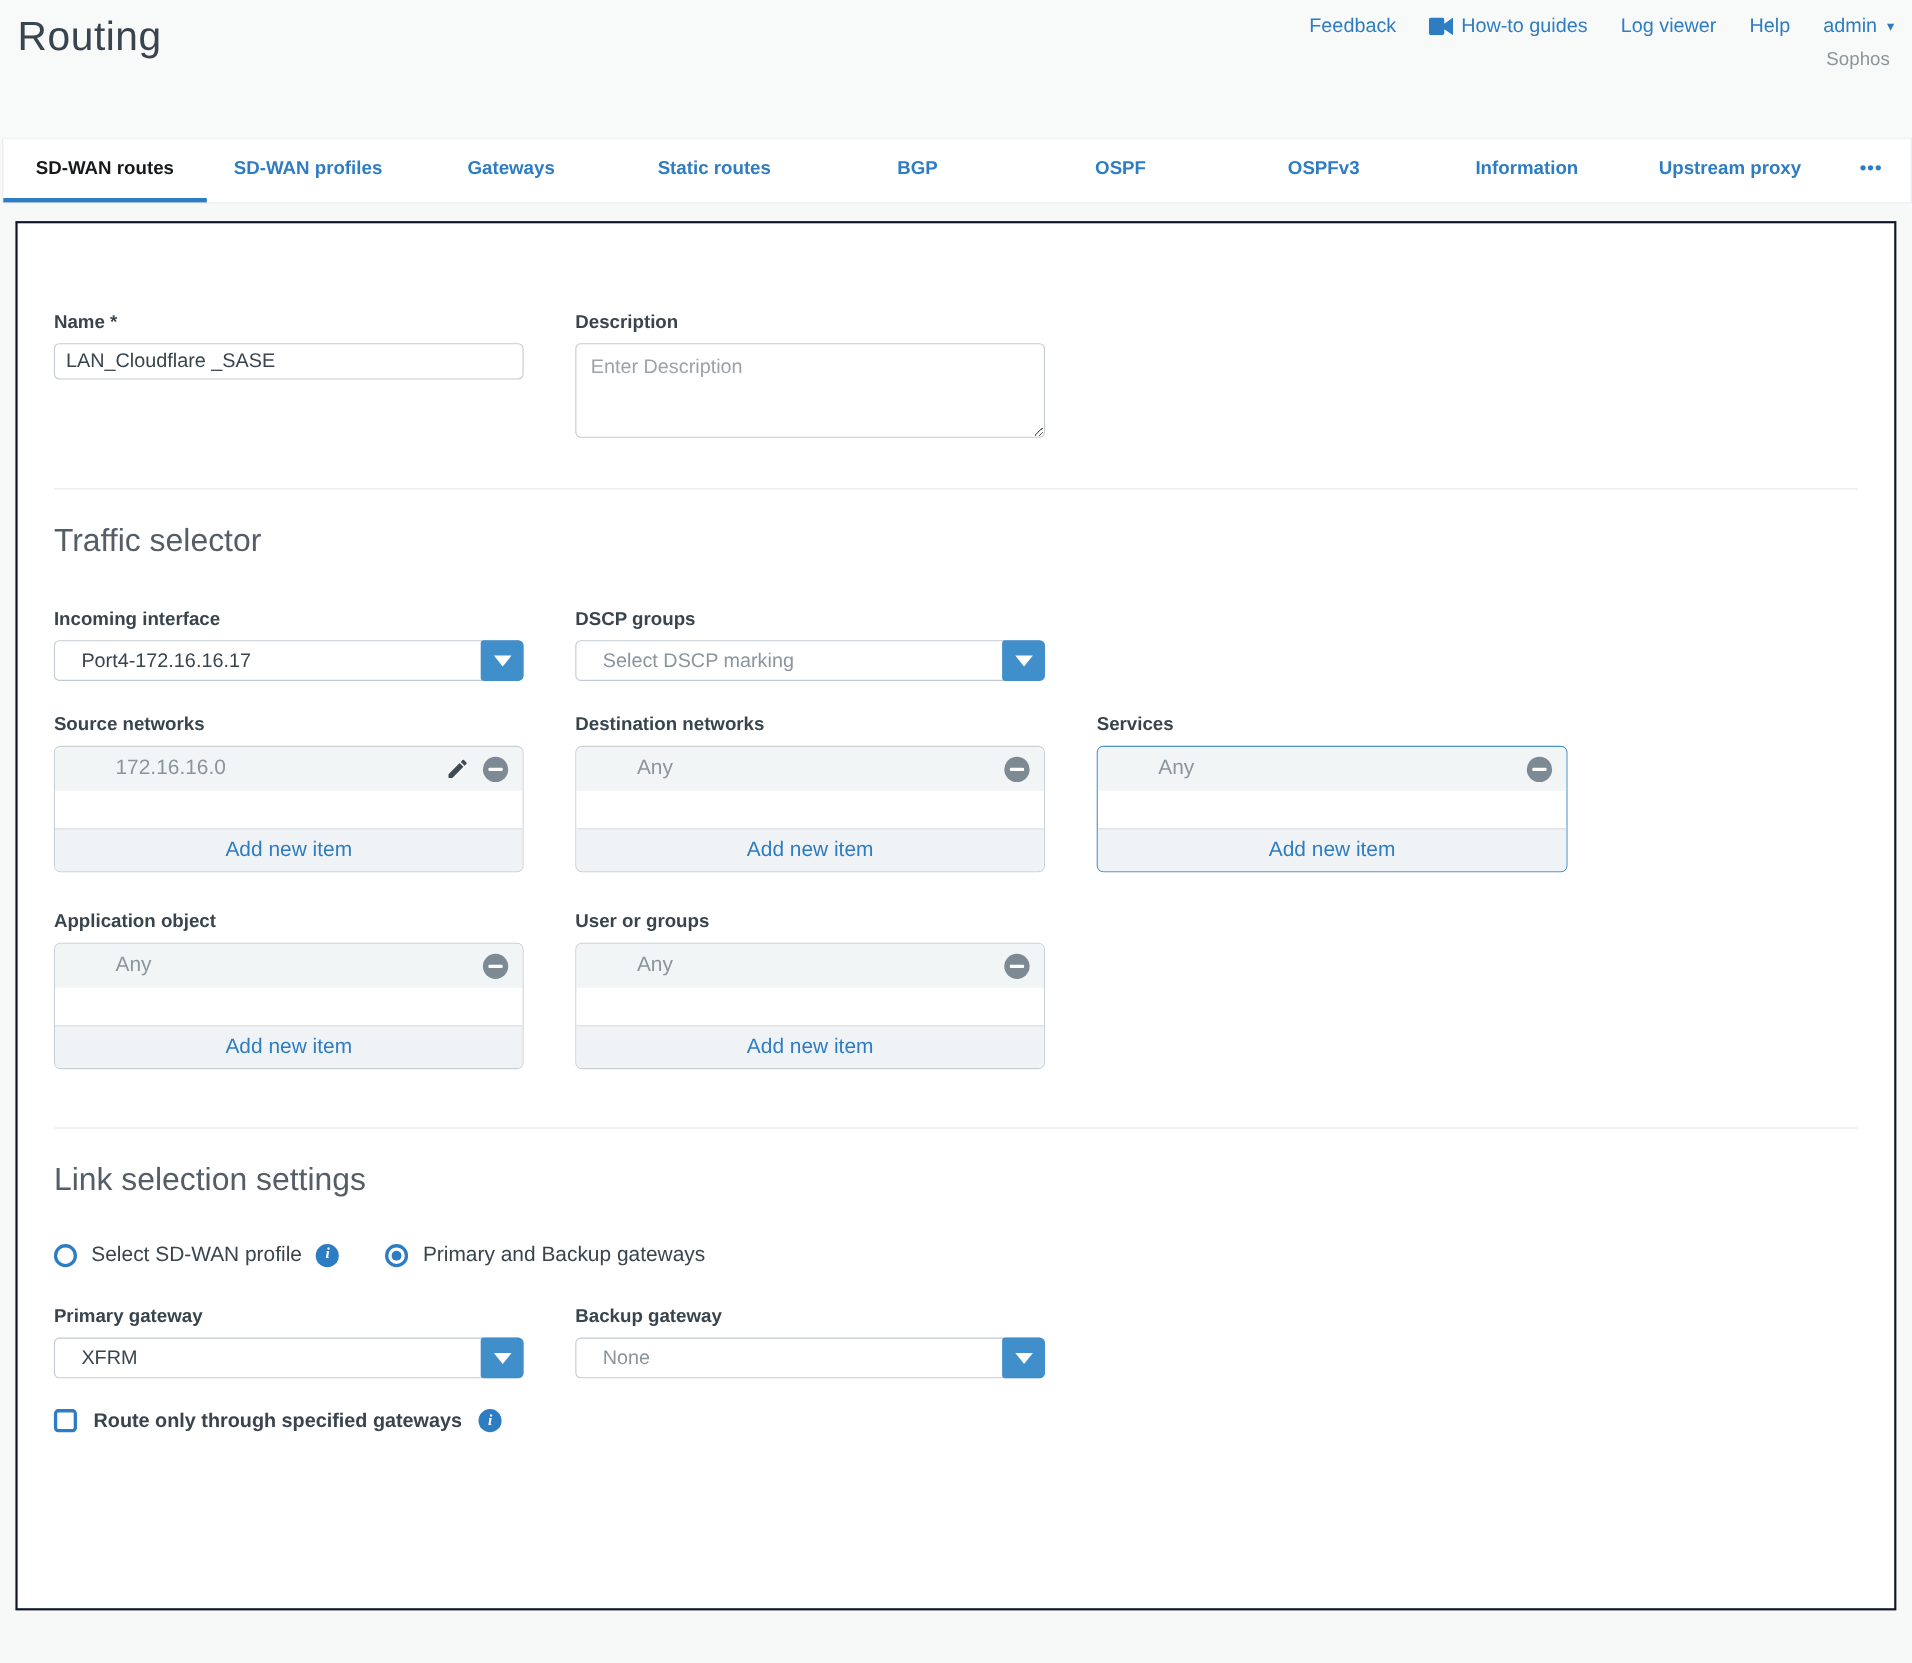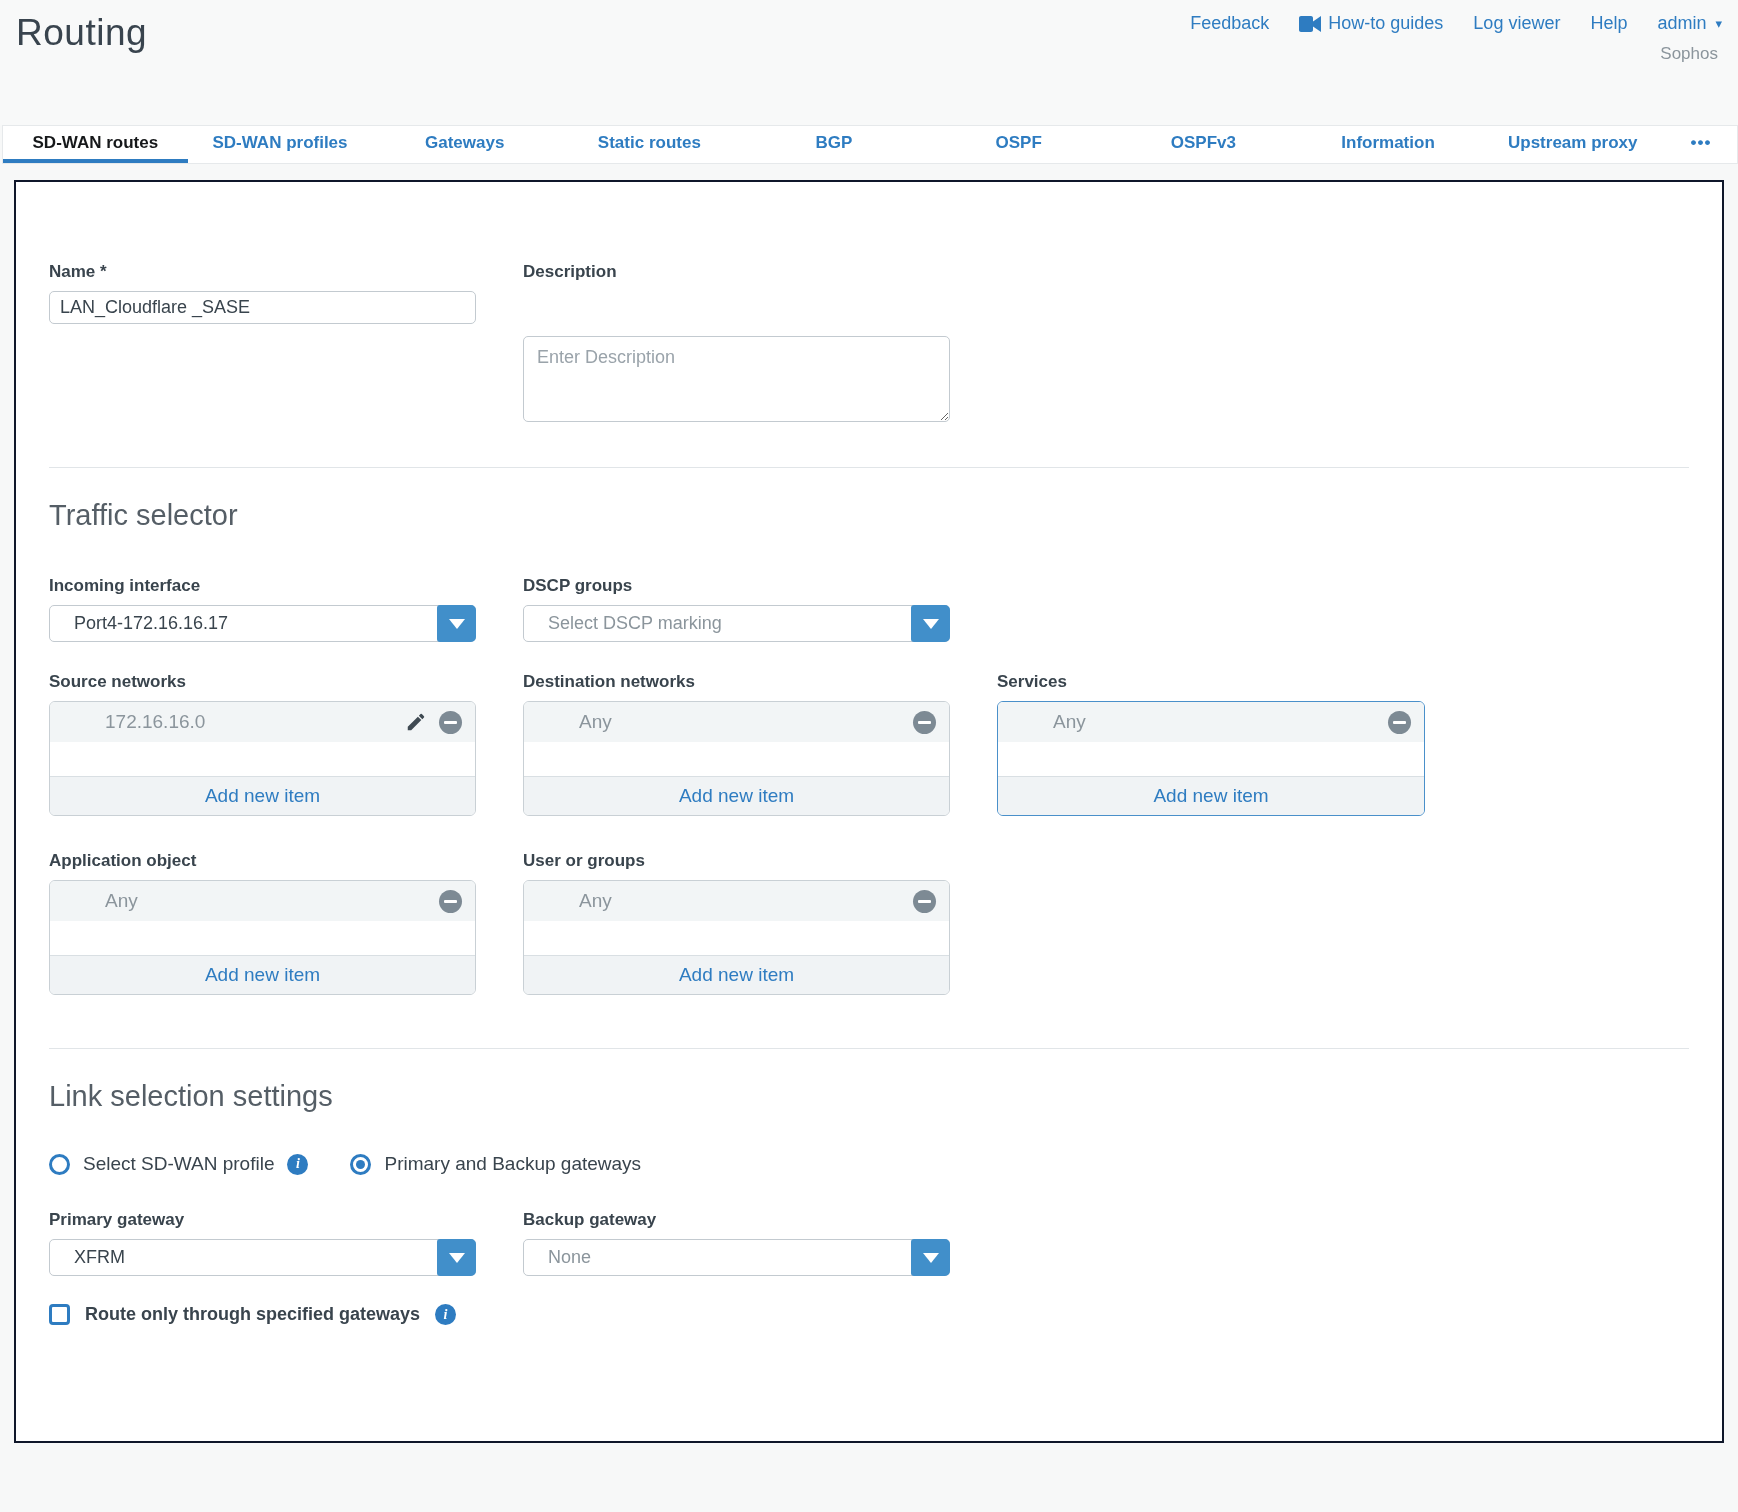--- a/index.html
+++ b/index.html
@@ -31,21 +31,21 @@
   .caret { font-size:13px; margin-left:2px; }
   .brand {
     position:absolute; top:44px; right:20px;
     color:#8b959c; font-size:17px;
   }
   
   .tabstrip {
     display:flex; align-items:stretch;
     background:#fff;
     border:1px solid #e6e9eb;
-    height:39px;
+    height:60px;
     margin:0 0 0 2px;
   }
   .tab {
     flex:1 1 0;
     display:flex; align-items:center; justify-content:center;
     font-size:17px; font-weight:bold; color:#2e7cc1;
     border-bottom:4px solid transparent;
     cursor:pointer; white-space:nowrap;
   }
   .tab.active { color:#16181a; border-bottom-color:#2e7cc1; }
@@ -69,21 +69,21 @@
   input.text {
     width:100%; height:33px;
     border:1px solid #c3cad0; border-radius:5px;
     padding:0 10px; font-size:18px; color:#39444d;
     font-family:inherit; background:#fff; outline:none;
   }
   textarea.desc {
     width:100%; height:86px;
     border:1px solid #c3cad0; border-radius:5px;
     padding:10px 13px; font-size:18px; color:#39444d;
-    font-family:inherit; resize:both; outline:none;margin-top:45px;
+    font-family:inherit; resize:both; outline:none;
   }
   textarea.desc::placeholder, input.text::placeholder { color:#9aa3aa; }
   .divider { border:none; border-top:1px solid #e1e5e8; margin:41px 0 0 0; }
   .section-heading {
     font-size:29px; font-weight:300; color:#555e66;
     margin:31px 0 0 0;
   }
   .mt44 { margin-top:44px; }
   .mt30 { margin-top:30px; }
   .mt28 { margin-top:28px; }

